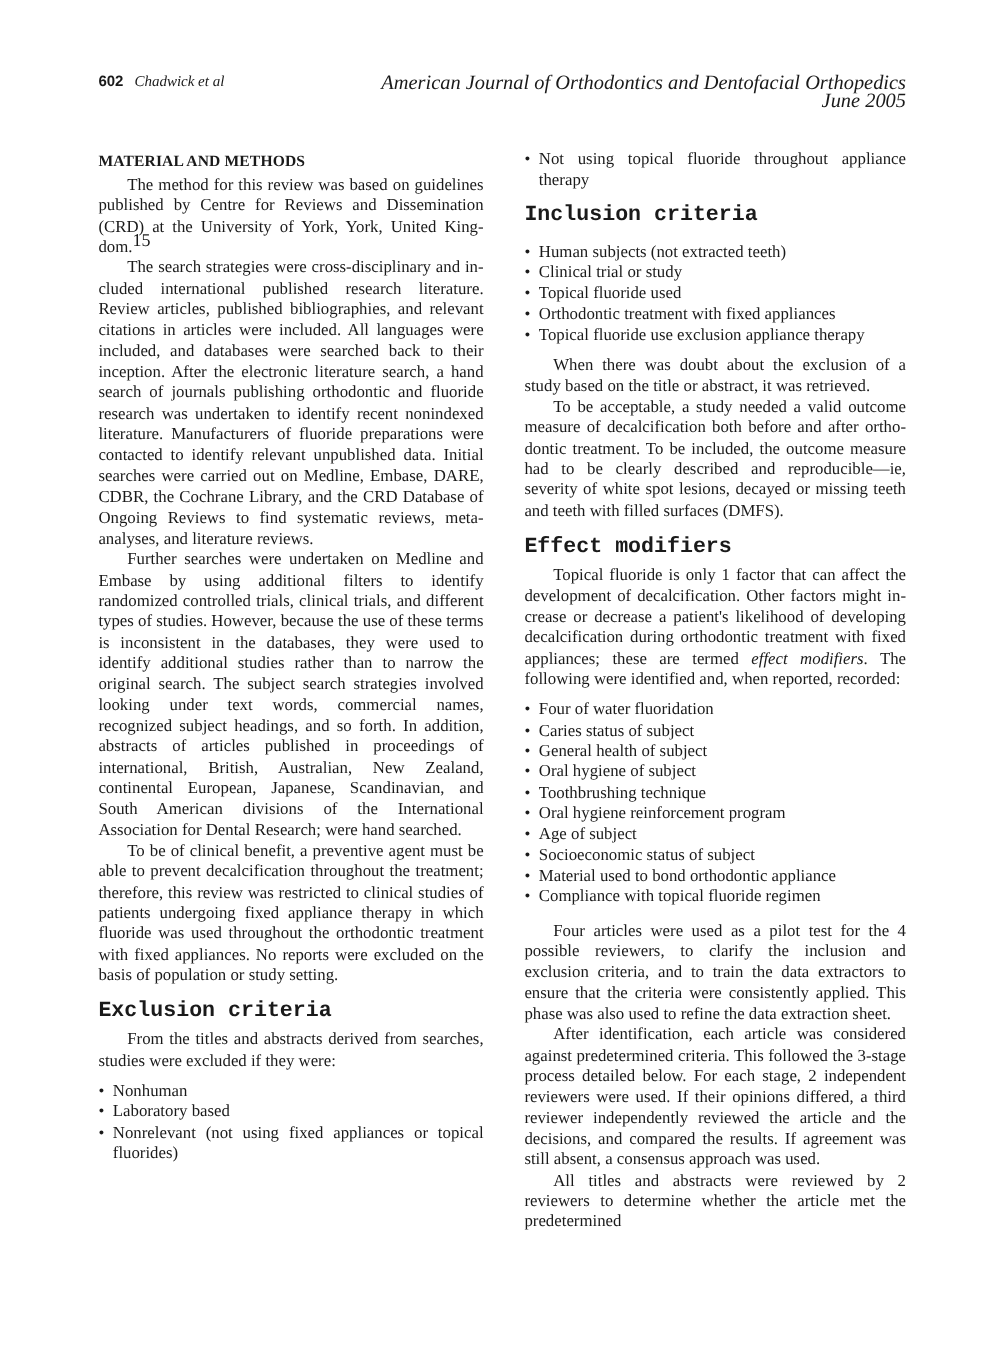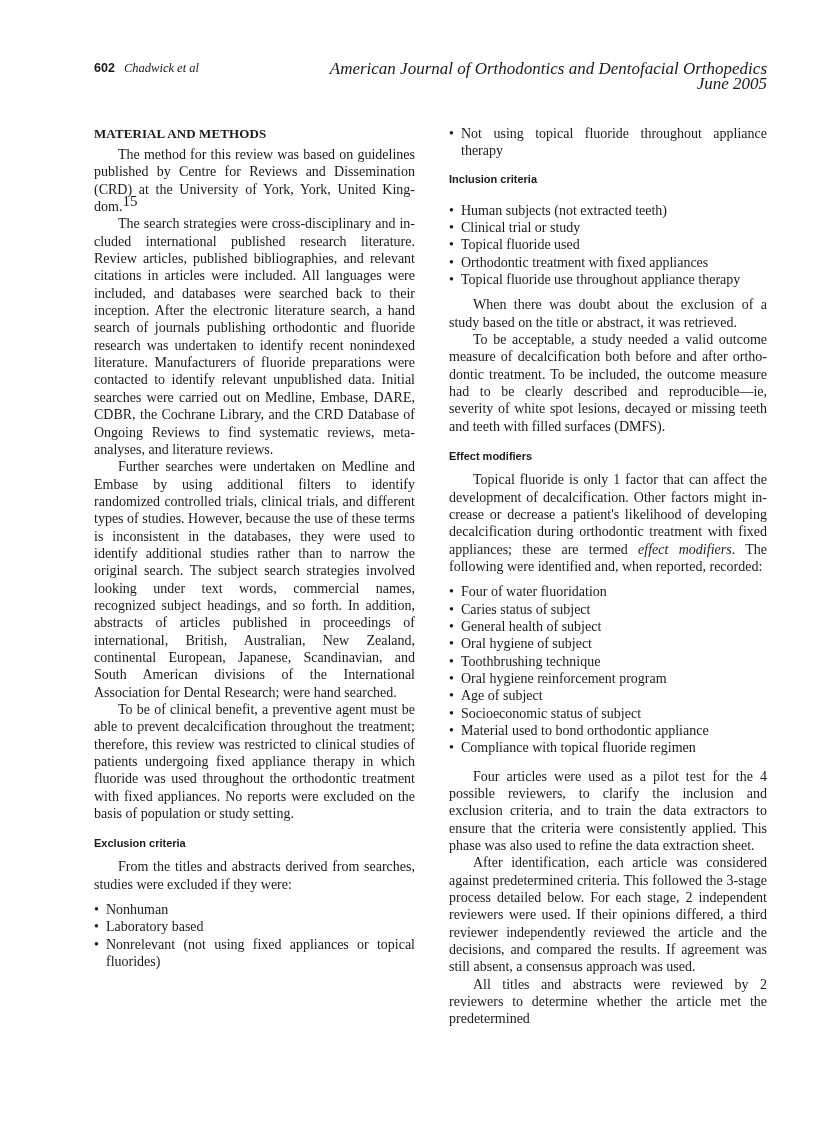--- a/index.html
+++ b/index.html
@@ -1,30 +1,30 @@
 <!DOCTYPE html>
 <html><head>
 <meta charset="utf-8">
 <style>
   html, body { margin: 0; padding: 0; background: #ffffff; }
   body { width: 838px; height: 1122px; position: relative; overflow: hidden; color: #1a1a1a; }
-  .page { position: absolute; left: 12px; top: 0; width: 818px; height: 1122px; }
+  .page { position: absolute; left: 0; top: 0; width: 818px; height: 1122px; }
 
   .running-head { position: absolute; top: 61px; left: 82px; width: 673px; height: 34px; }
   .rh-left { position: absolute; left: 0; top: 0; font-family: "Liberation Serif", serif; font-size: 12.5px; }
   .rh-pagenum { font-family: "Liberation Sans", sans-serif; font-weight: bold; font-size: 12.5px; margin-right: 6px; }
   .rh-authors { font-style: italic; }
   .rh-right { position: absolute; right: 0; top: 0; text-align: right; font-family: "Liberation Serif", serif; font-style: italic; font-size: 17px; line-height: 15px; }
 
   .col { position: absolute; top: 125px; font-family: "Liberation Serif", serif; font-size: 14px; line-height: 17.35px; text-align: justify; }
   .col-left { left: 82px; width: 321px; }
   .col-right { left: 437px; width: 318px; }
 
   .heading-main { font-family: Liberation Serif, serif; font-weight: bold; font-size: 13px; letter-spacing: 0.1px; margin: 0 0 4px 0; line-height: 17px; }
-  .heading-sub { font-family: Liberation Sans, sans-serif; font-weight: bold; font-size: 11px; margin: 0 0 6px 0; line-height: 17px; }
+  .heading-sub { font-family: Liberation Mono, monospace; font-weight: bold; font-size: 18px; margin: 0 0 6px 0; line-height: 17px; }
 
   p { margin: 0; text-indent: 24px; hyphens: manual; }
   sup { font-size: 15px; line-height: 0; vertical-align: 5px; }
 
   ul { list-style: none; margin: 0; padding: 0; }
   li { position: relative; padding-left: 12px; text-align: justify; }
   li .bullet { position: absolute; left: 0; top: 0; }
 
   .gap-s { height: 8px; }
   .gap-m { height: 11px; }
@@ -72,21 +72,21 @@
     </ul>
 
     <div class="gap-m"></div>
     <div class="heading-sub">Inclusion criteria</div>
     <div class="gap-s"></div>
     <ul>
       <li><span class="bullet">•</span><span>Human subjects (not extracted teeth)</span></li>
       <li><span class="bullet">•</span><span>Clinical trial or study</span></li>
       <li><span class="bullet">•</span><span>Topical fluoride used</span></li>
       <li><span class="bullet">•</span><span>Orthodontic treatment with fixed appliances</span></li>
-      <li><span class="bullet">•</span><span>Topical fluoride use throughout appliance therapy</span></li>
+      <li><span class="bullet">•</span><span>Topical fluoride use exclusion appliance therapy</span></li>
     </ul>
     <div class="gap-s"></div>
     <p>When there was doubt about the exclusion of a study based on the title or abstract, it was retrieved.</p>
     <p>To be acceptable, a study needed a valid outcome measure of decalcification both before and after ortho­dontic treatment. To be included, the outcome measure had to be clearly described and reproducible—ie, severity of white spot lesions, decayed or missing teeth and teeth with filled surfaces (DMFS).</p>
 
     <div class="gap-l"></div>
     <div class="heading-sub">Effect modifiers</div>
     <p><span>Topical fluoride is only 1 factor that can affect the development of decalcification. Other factors might in­crease or decrease a patient's likelihood of developing decalcification during orthodontic treatment with fixed appliances; these are termed </span><em>effect modifiers</em><span>. The follow­ing were identified and, when reported, recorded:</span></p>
     <div class="gap-s"></div>
     <ul>

